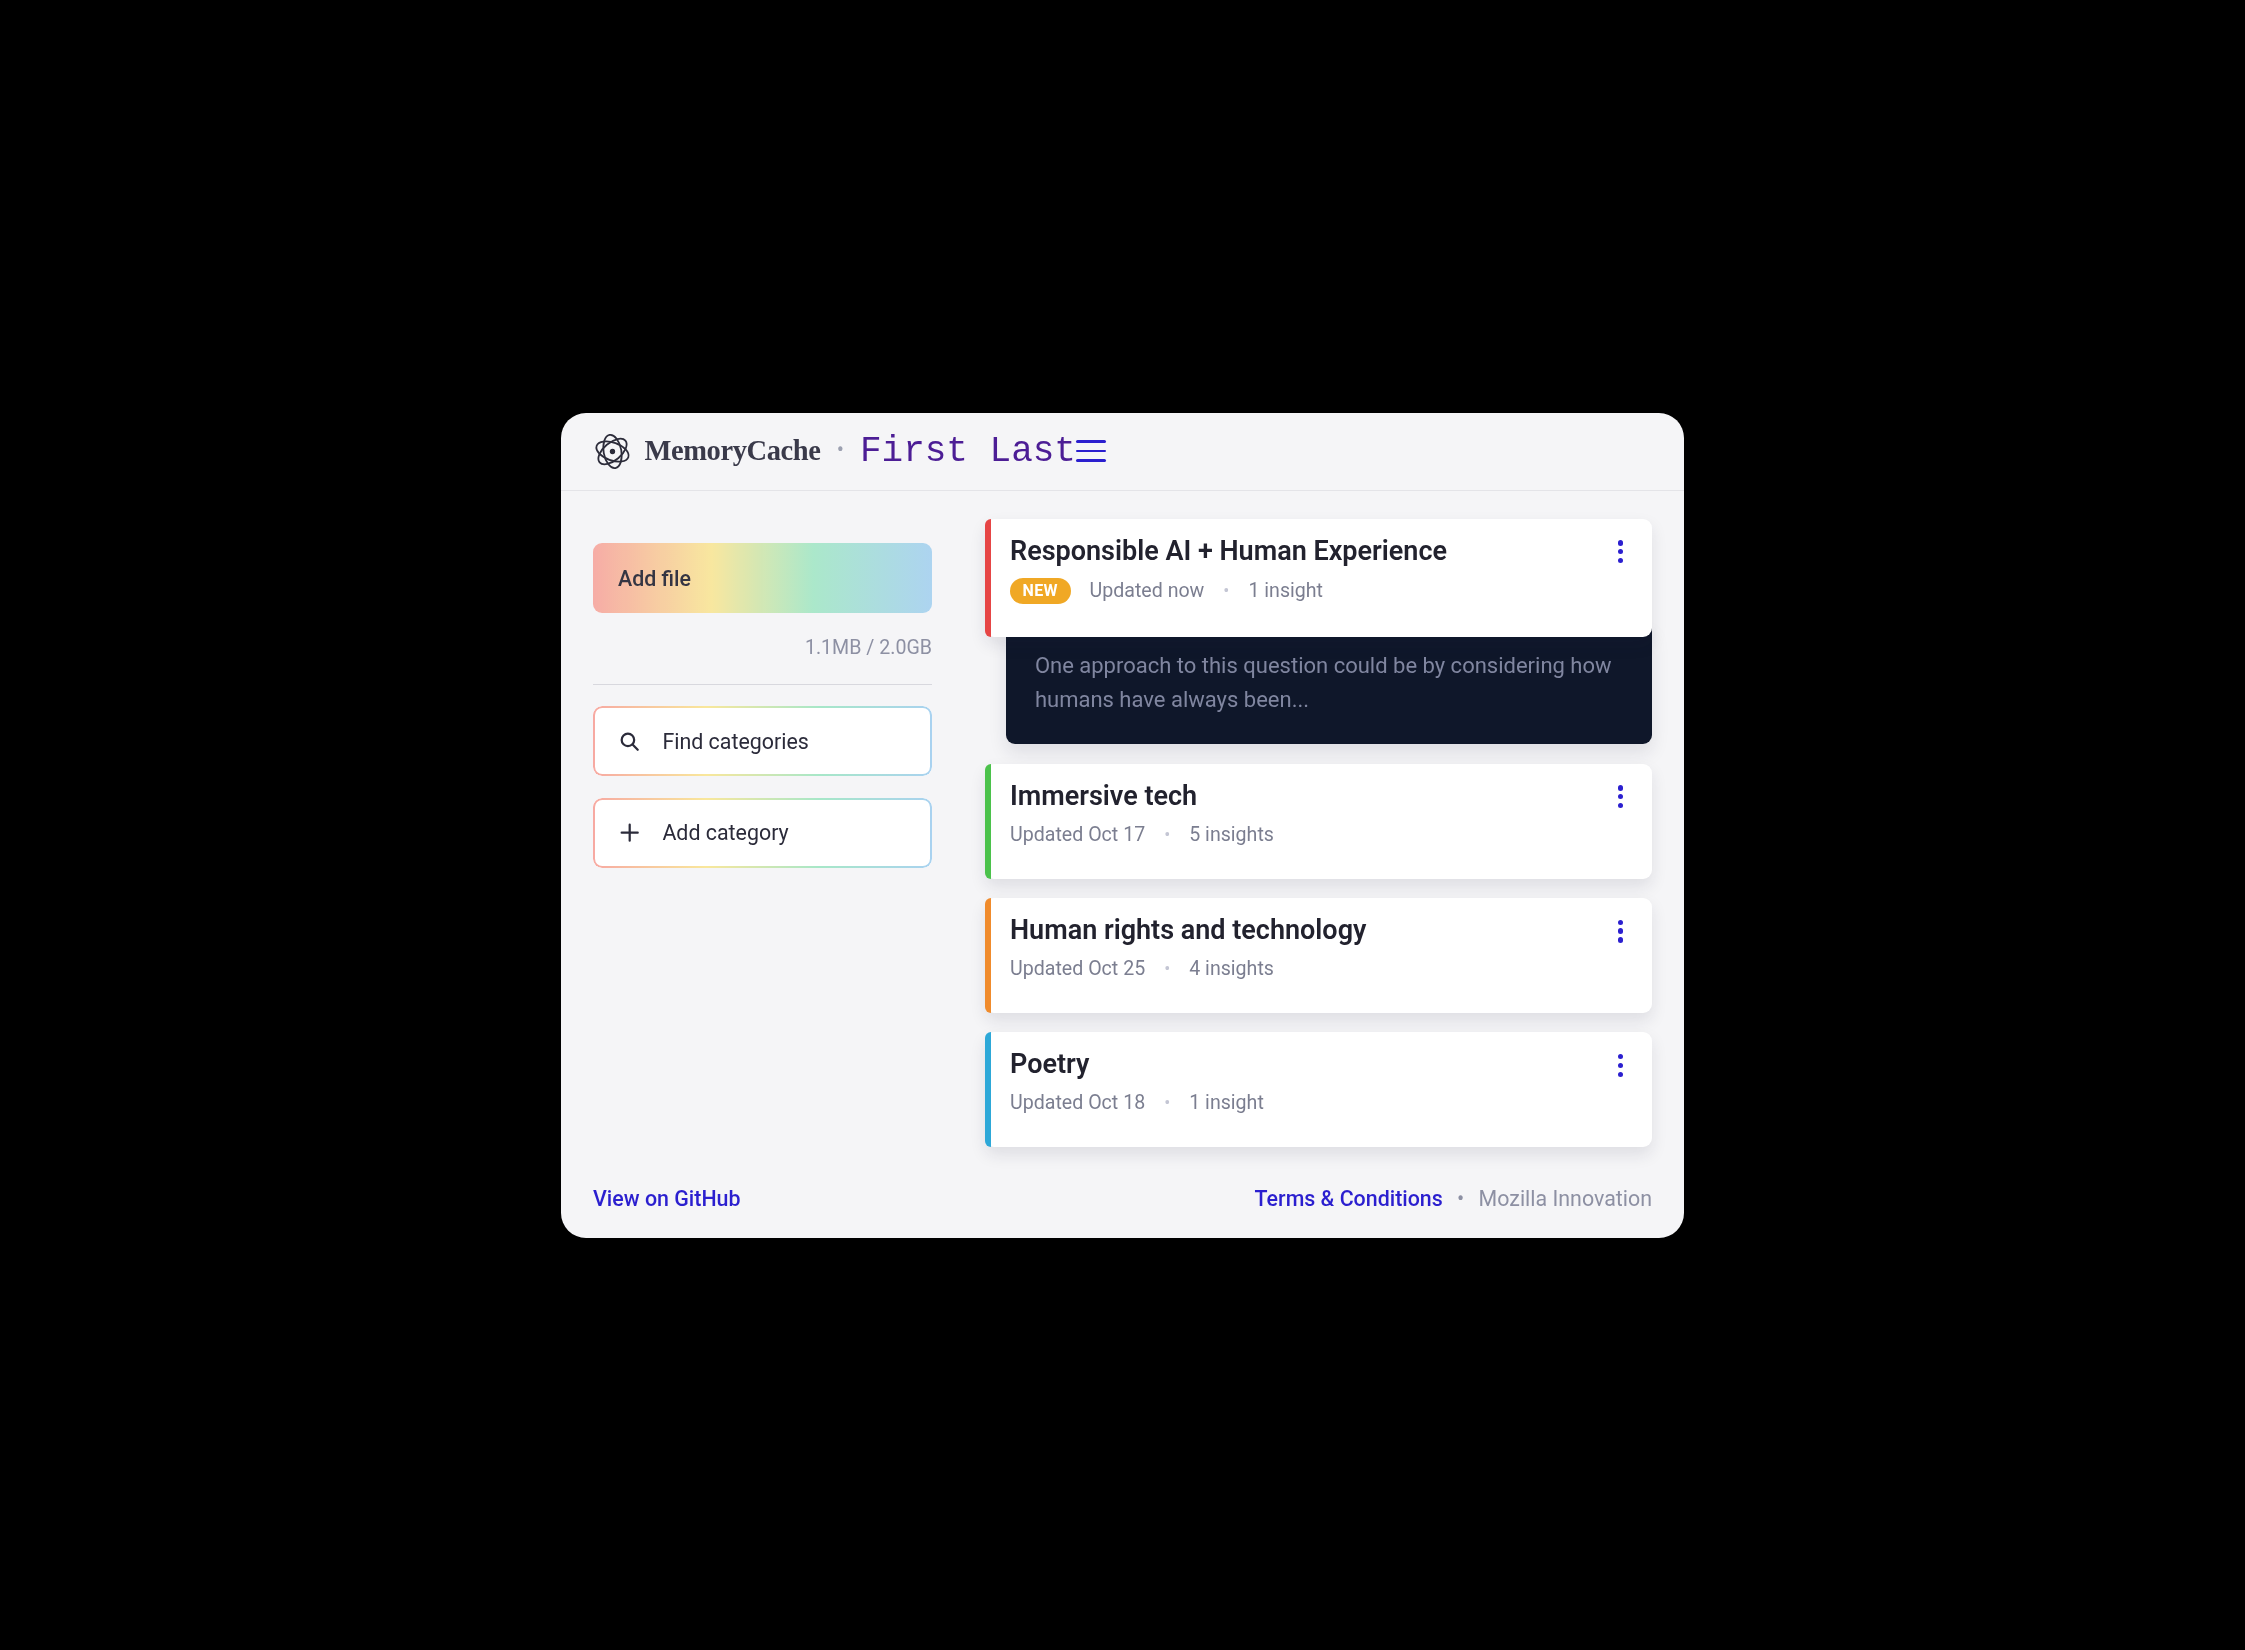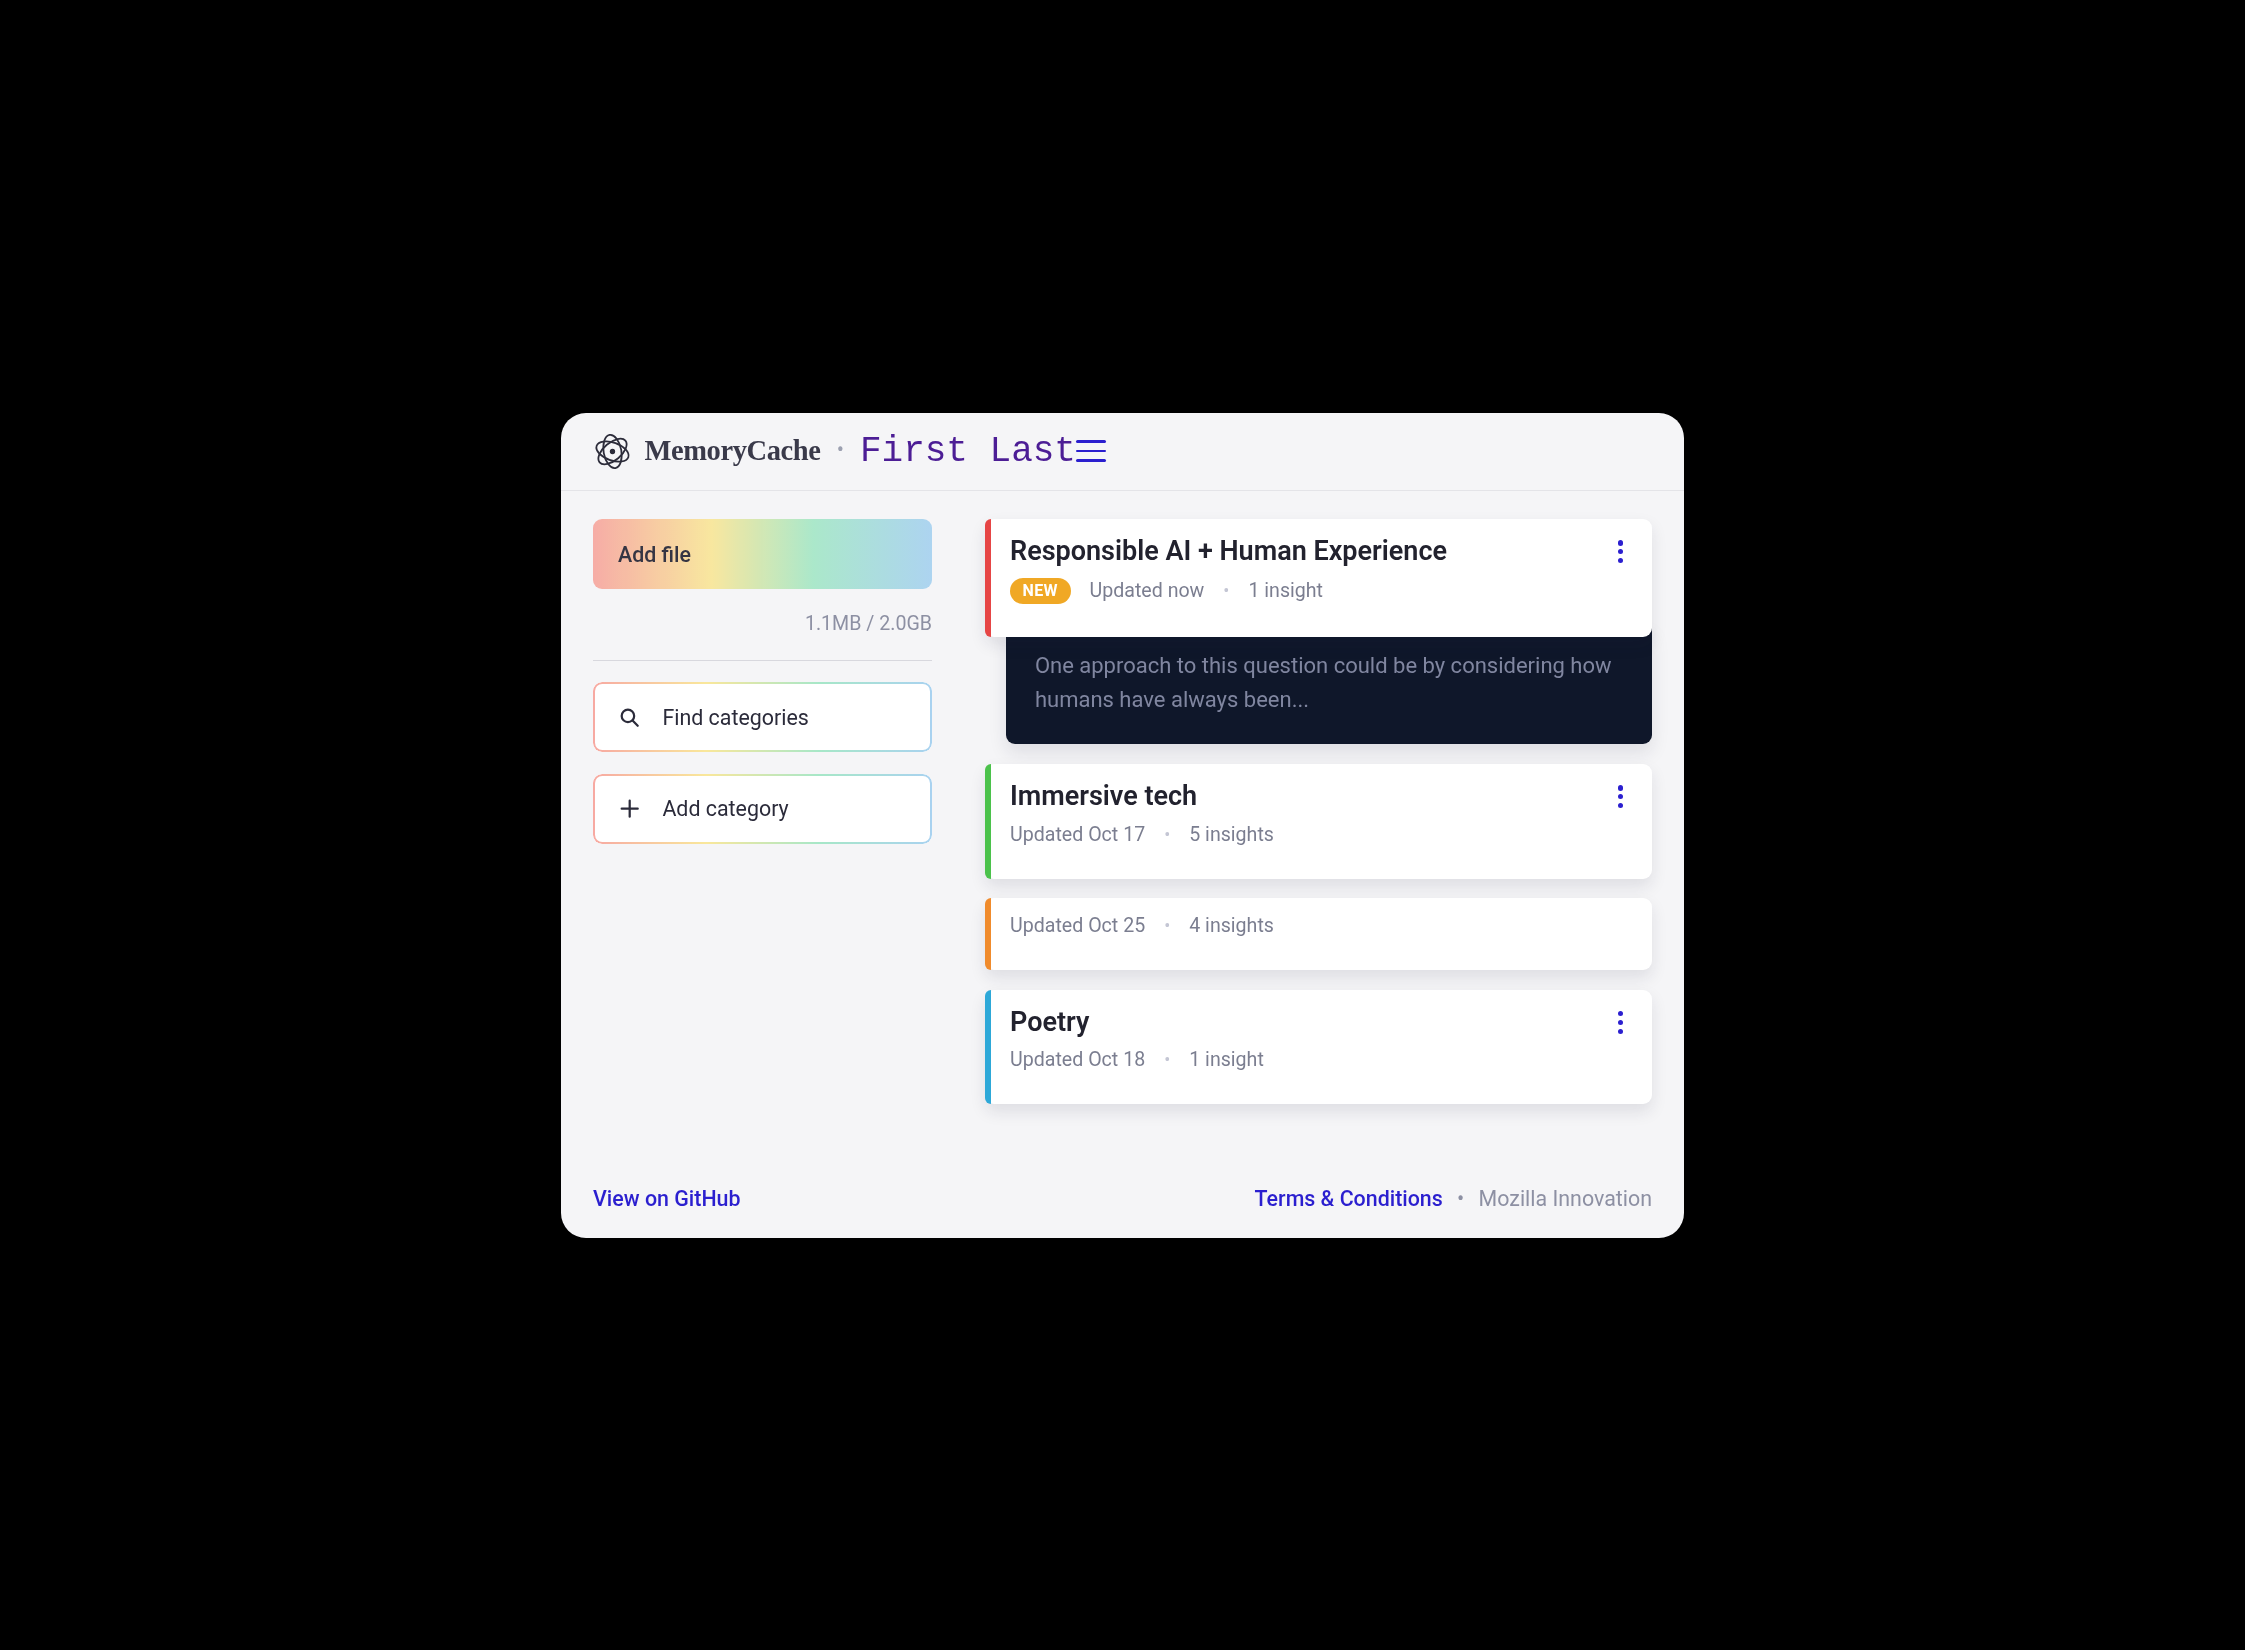--- a/index.html
+++ b/index.html
@@ -91,20 +91,21 @@
     border-radius: 9px;
     background: linear-gradient(90deg, #f7a9a2 0%, #f9e79b 35%, #a7e7c8 65%, #a9d2f0 100%);
     display: flex;
     align-items: center;
     padding: 0 25px;
     font-size: 21.4px;
     font-weight: 500;
     color: #2b2b3a;
     cursor: pointer;
     opacity: 0.95;
+    margin-top: 24px;
   }
   .storage {
     font-size: 19.6px;
     color: #8d90a3;
     padding: 1.8px 0 0 1.8px;
     text-align: right;
   }
   .divider-line {
     height: 0.9px;
     background: #d8d8de;
@@ -335,20 +336,28 @@
             </div>
         </div>
         <div class="card-meta">
           <span>Updated Oct 17</span>
           <span class="meta-sep">•</span>
           <span>5 insights</span>
         </div>
       </div>
 
       <div class="card" style="--stripe:#f08b2c">
+        <div class="card-header">
+          <div class="card-title">Human rights and technology</div>
+          <div class="kebab">
+              <span></span>
+              <span></span>
+              <span></span>
+            </div>
+        </div>
         <div class="card-meta">
           <span>Updated Oct 25</span>
           <span class="meta-sep">•</span>
           <span>4 insights</span>
         </div>
       </div>
 
       <div class="card" style="--stripe:#2da8d8">
         <div class="card-header">
           <div class="card-title">Poetry</div>

